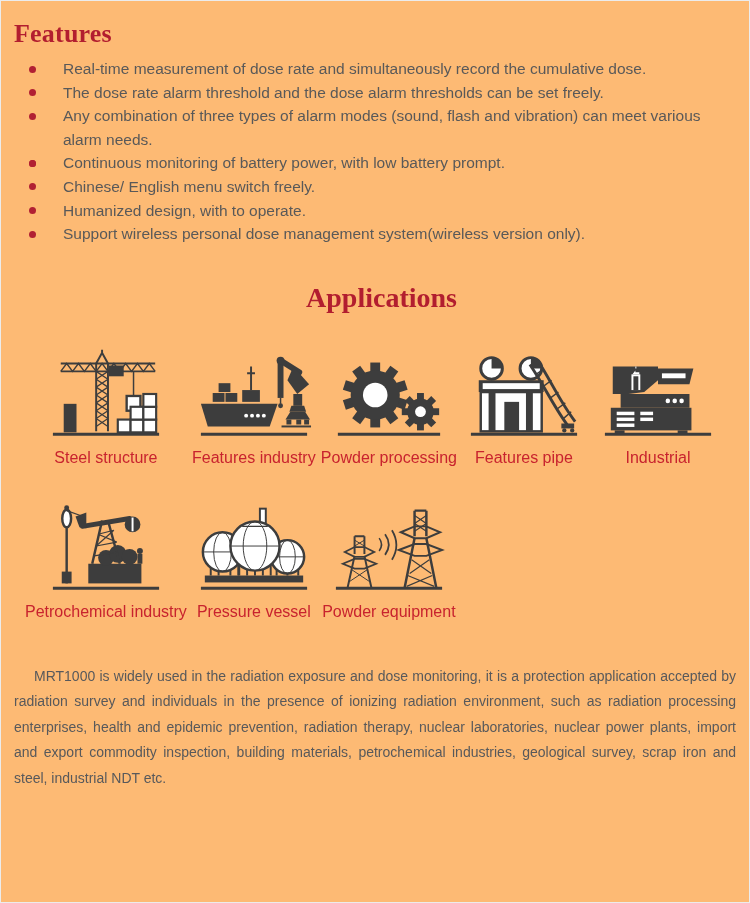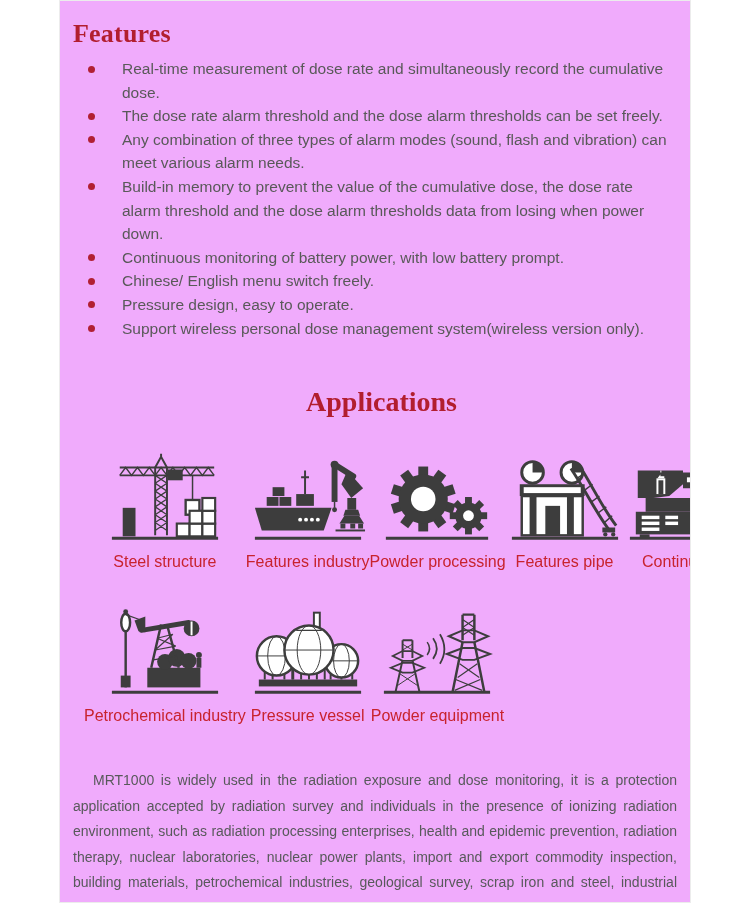--- a/index.html
+++ b/index.html
@@ -1,37 +1,37 @@
 <!DOCTYPE html>
 <html><head>
 <meta charset="utf-8">
 <style>
   * { margin:0; padding:0; box-sizing:border-box; }
   html,body { background:#ffffff; }
   .page {
-    width:632px; height:903px; margin:0 auto; background:#f0abfc;
+    width:750px; height:903px; margin:0 auto; background:#fdba74;
     border:1px solid #ececec; overflow:hidden; position:relative;
     font-family:"Liberation Sans", sans-serif;
   }
   .features-title {
     margin:18px 0 8px 13px;
     font-family:"Liberation Serif", serif; font-weight:700;
     font-size:26px; color:#b21e2f; letter-spacing:0.2px;
   }
   .feature-list { list-style:none; margin-top:4px; }
   .feature-list li {
     position:relative; padding:0 20px 0 62px;
     font-size:15.5px; line-height:23.6px; color:#595959;
   }
   .bullet {
     position:absolute; left:28px; top:8.5px;
     width:7px; height:7px; border-radius:50%; background:#b12033;
   }
   .apps-title {
-    margin-top:46px; text-align:center;
+    margin-top:36px; text-align:center;
     font-family:"Liberation Serif", serif; font-weight:700;
     font-size:28px; color:#b21e2f;padding-left:13px;
   }
   .app-grid {
     margin-top:24px; padding:0 24px;
     display:grid; grid-template-columns:repeat(5,1fr); row-gap:24px;
   }
   .app-cell { display:flex; flex-direction:column; align-items:center; }
   .app-icon { height:102px; display:flex; align-items:flex-end; justify-content:center; }
   .app-icon svg { display:block; }
@@ -54,24 +54,24 @@
 <body>
 
 <div class="page">
 
   <h1 class="features-title">Features</h1>
 
   <ul class="feature-list">
     <li><span class="bullet"></span><span>Real-time measurement of dose rate and simultaneously record the cumulative dose.</span></li>
     <li><span class="bullet"></span><span>The dose rate alarm threshold and the dose alarm thresholds can be set freely.</span></li>
     <li><span class="bullet"></span><span>Any combination of three types of alarm modes (sound, flash and vibration) can meet various alarm needs.</span></li>
-    <li><span class="bullet"></span><span>Build-in memory to prevent the value of the cumulative dose, the dose rate alarm threshold and the dose alarm thresholds data from losing when power down.</span></li>
+    <li><span class="bullet"></span></li>
     <li><span class="bullet"></span><span>Continuous monitoring of battery power, with low battery prompt.</span></li>
     <li><span class="bullet"></span><span>Chinese/ English menu switch freely.</span></li>
-    <li><span class="bullet"></span><span>Pressure design, easy to operate.</span></li>
+    <li><span class="bullet"></span><span>Humanized design, with to operate.</span></li>
     <li><span class="bullet"></span><span>Support wireless personal dose management system(wireless version only).</span></li>
   </ul>
 
   <h2 class="apps-title">Applications</h2>
 
   <div class="app-grid">
 
     <div class="app-cell">
       <div class="app-icon">
         <svg width="118" height="92" viewBox="0 0 120 92">
@@ -205,21 +205,21 @@
             <circle class="w" cx="77" cy="53" r="2.3"></circle>
             <circle class="w" cx="84" cy="53" r="2.3"></circle>
           <path class="f" d="M14 18 L60 18 L60 32 L46 44 L30 46 L14 46 Z"></path>
           <path class="w" d="M34 26 L41 26 L41 24 L37 24 L37 22 L38 22 L38 20 L37 20 L37 18 L38 18 L38 22 L37 22 Z"></path>
           <rect class="w" x="33" y="26" width="9" height="16"></rect>
           <rect class="f" x="35" y="28" width="5" height="14"></rect>
           <path class="f" d="M60 20 H96 L92 36 H60 Z"></path>
           <rect class="w" x="64" y="25" width="24" height="5"></rect>
         </svg>
       </div>
-      <div class="app-label">Continuous</div>
+      <div class="app-label">Industrial</div>
     </div>
 
     <div class="app-cell">
       <div class="app-icon">
         <svg width="118" height="92" viewBox="0 0 120 92">
           <path class="ln" stroke-width="3" d="M6 87 H114"></path>
           <path class="ln" stroke-width="2.5" d="M20 24 V82"></path>
           <ellipse class="ws" stroke-width="2.5" cx="20" cy="16" rx="4.5" ry="9"></ellipse>
           <circle class="f" cx="20" cy="5" r="2.5"></circle>
           <rect class="f" x="15" y="70" width="10" height="12"></rect>

